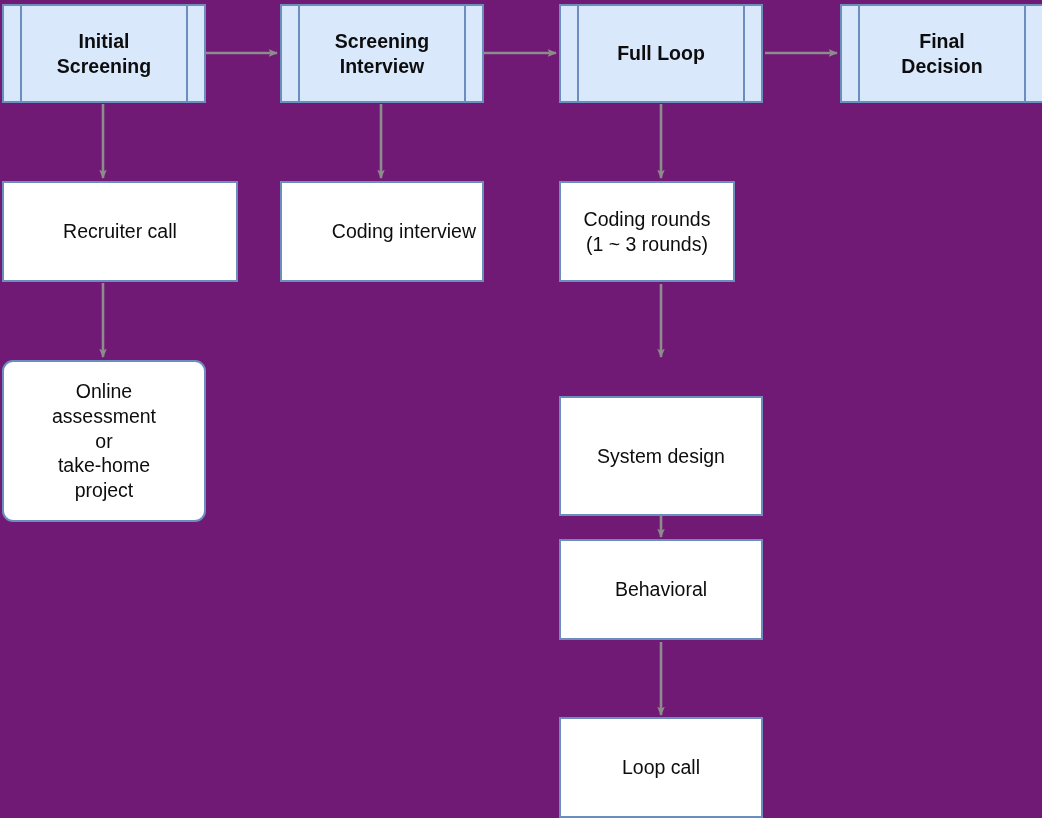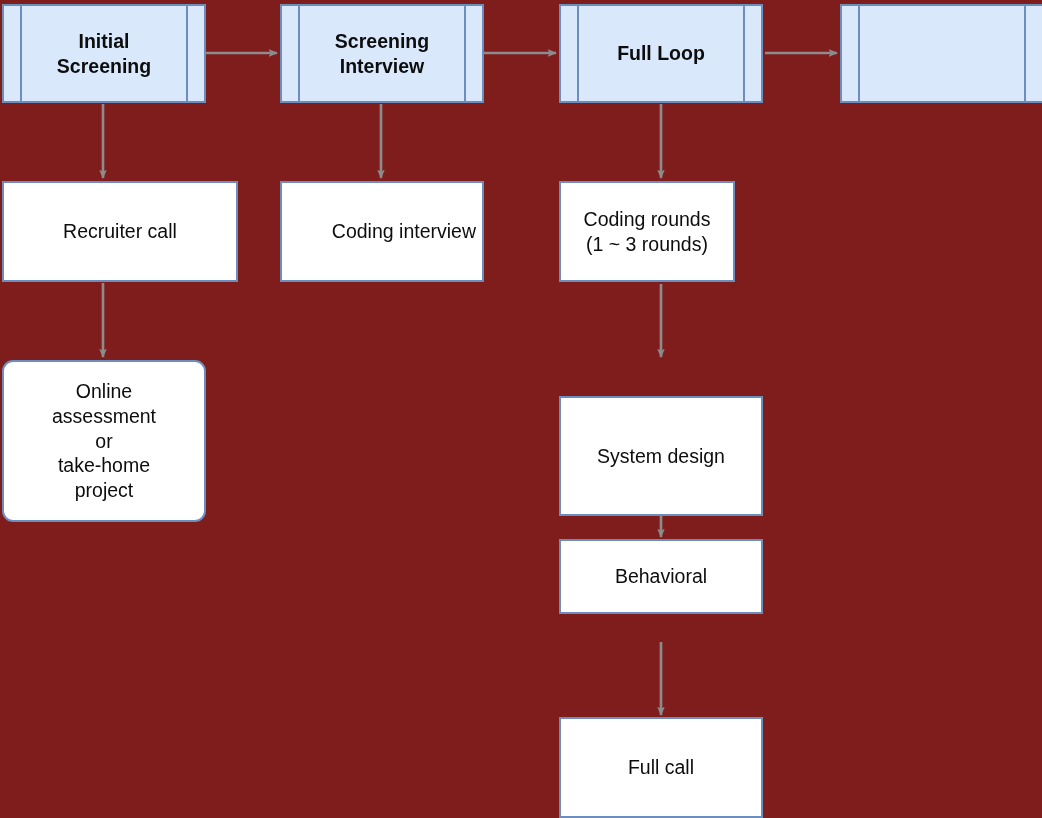--- a/index.html
+++ b/index.html
@@ -8,21 +8,21 @@
     background: #ffffff;
   }
   body {
     font-family: "Liberation Sans", sans-serif;
     -webkit-font-smoothing: antialiased;
   }
   #canvas {
     position: relative;
     width: 1042px;
     height: 818px;
-    background: #7f1d1d;
+    background: #701a75;
     overflow: hidden;
   }
 
   
   .node {
     position: absolute;
     box-sizing: border-box;
     border: 2px solid #6c8ebf;
     display: flex;
     align-items: center;
@@ -116,20 +116,22 @@
 
   <div class="node stage" style="left:559px; top:4px; width:204px; height:99px;">
     <span class="bar left"></span>
     <span class="bar right"></span>
     <span class="label">Full Loop</span>
   </div>
 
   <div class="node stage" style="left:840px; top:4px; width:204px; height:99px;">
     <span class="bar left"></span>
     <span class="bar right"></span>
+    <span class="label">Final
+Decision</span>
   </div>
 
   <div class="node detail" style="left:2px; top:181px; width:236px; height:101px;">
     <span class="label">Recruiter call</span>
   </div>
 
   <div class="node detail" style="left:2px; top:360px; width:204px; height:162px;border-radius:11px;">
     <span class="label">Online
 assessment
 or
@@ -143,21 +145,21 @@
 
   <div class="node detail" style="left:559px; top:181px; width:176px; height:101px;">
     <span class="label">Coding rounds
 (1 ~ 3 rounds)</span>
   </div>
 
   <div class="node detail" style="left:559px; top:360px; width:204px; height:120px;margin-top:36px;">
     <span class="label">System design</span>
   </div>
 
-  <div class="node detail" style="left:559px; top:539px; width:204px; height:75px;">
+  <div class="node detail" style="left:559px; top:539px; width:204px; height:101px;">
     <span class="label">Behavioral</span>
   </div>
 
   <div class="node detail" style="left:559px; top:717px; width:204px; height:101px;">
-    <span class="label">Full call</span>
+    <span class="label">Loop call</span>
   </div>
 
 </div>
 
 </body></html>

